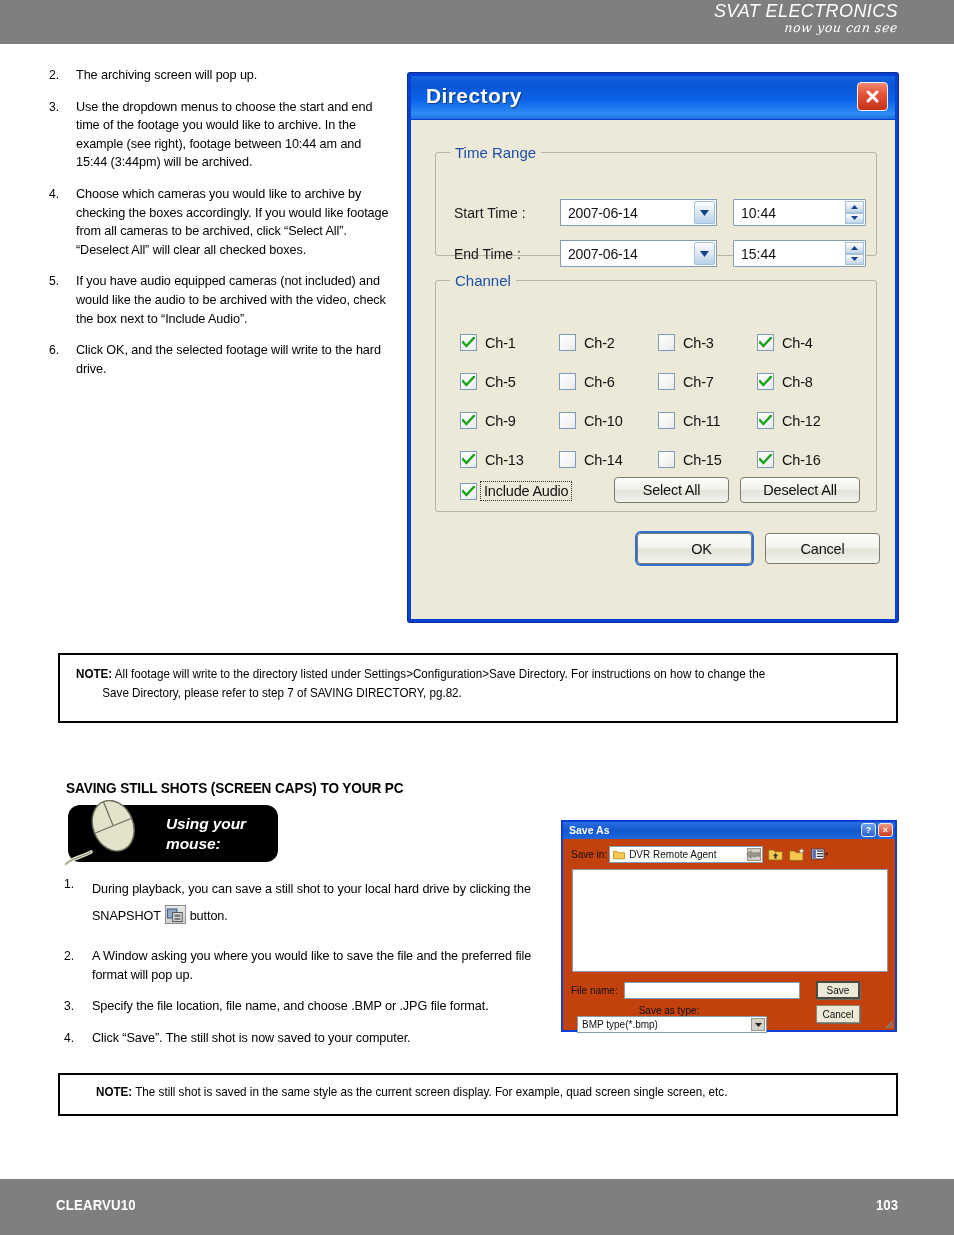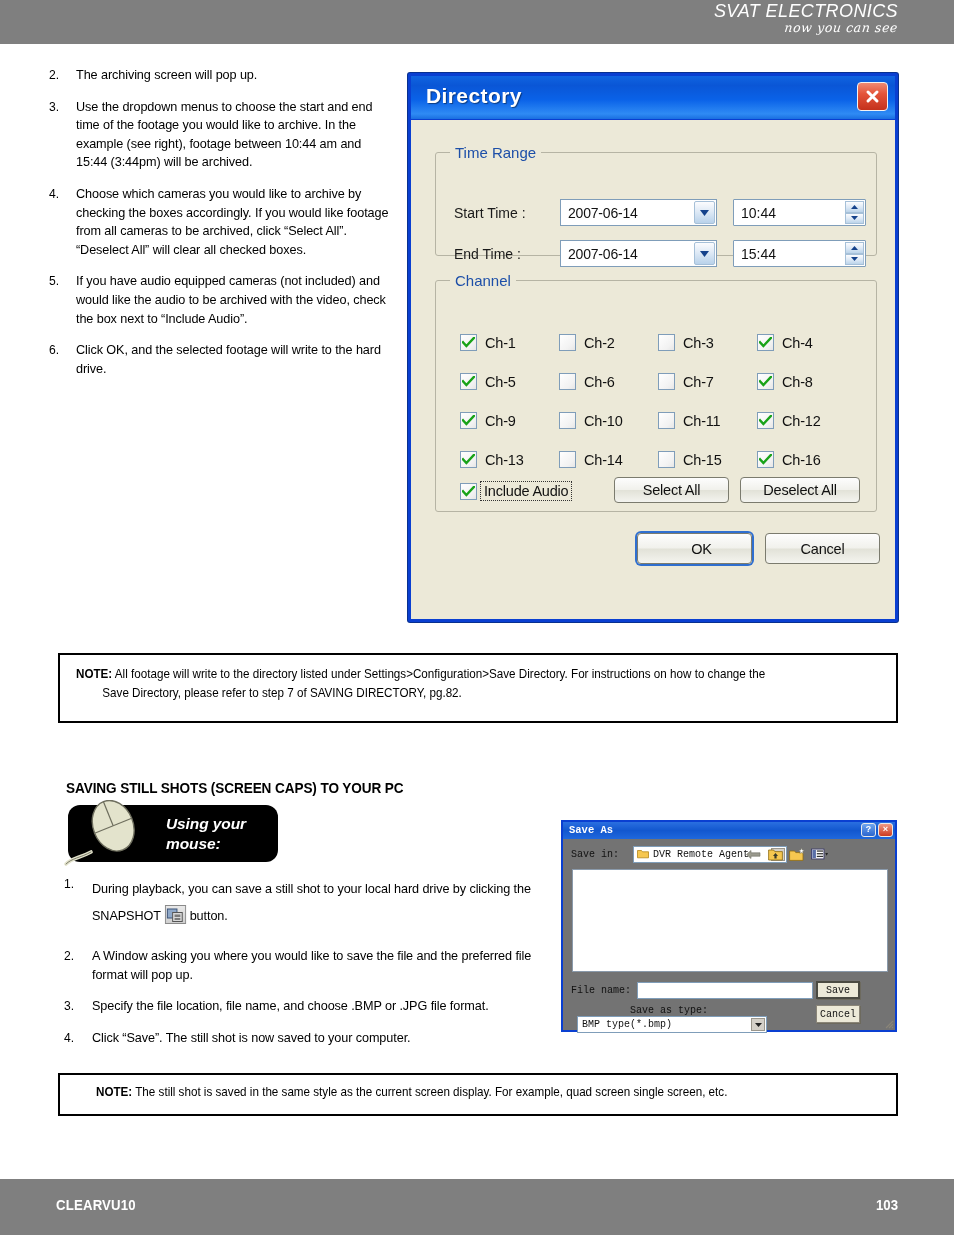--- a/index.html
+++ b/index.html
@@ -276,23 +276,22 @@
     width:22px; height:19px; margin:0 4px;
     background: linear-gradient(180deg,#e9e9e9 0%,#cfcfcf 100%);
     border:1px solid #8a8a8a;
     position:relative;
   }
 
   
   .saveas-dialog {
     position:absolute; left:561px; top:820px;
     width:336px; height:212px;
-    background:#737373;
+    background:#c2410c;
     border:2px solid #0a3fd1;
-    font-family:Liberation Mono, monospace;
   }
   .sa-titlebar {
     height:17px;
     background: linear-gradient(180deg,#2a6fe0 0%,#1257cf 50%,#1f68dd 100%);
     position:relative;
   }
   .sa-title {
     position:absolute; left:6px; top:2px;
     color:#fff; font-size:10.5px; font-weight:bold;
   }
@@ -303,21 +302,21 @@
     font-size:9px; font-weight:bold; color:#fff; cursor:pointer;
   }
   #sa-help-btn  { right:19px; background: linear-gradient(180deg,#6fa5ef,#2b65cf); }
   #sa-close-btn { right:2px;  background: linear-gradient(180deg,#f09a84,#cc3a20); }
 
   .sa-body { position:relative; height:191px; padding:0; }
   .sa-row { position:absolute; display:flex; align-items:center;justify-content:space-between; }
   #sa-savein-row { left:8px; top:7px; }
   .sa-lbl { font-size:10px; color:#111; }
   .sa-combo {
-    width:154px; height:17px; margin-left:14px;
+    width:154px; height:17px; margin-left:2px;
     background:#fff; border:1px solid #7f9db9;
     display:flex; align-items:center; position:relative;
   }
   .sa-combo .folder-ic { margin-left:3px; }
   .sa-combo .val { margin-left:4px; font-size:10px; color:#111; }
   .sa-combo .arrow {
     position:absolute; right:1px; top:1px; width:14px; height:13px;
     background:#d4d0c8; border:1px solid #9a968c;
     display:flex; align-items:center; justify-content:center;
   }

